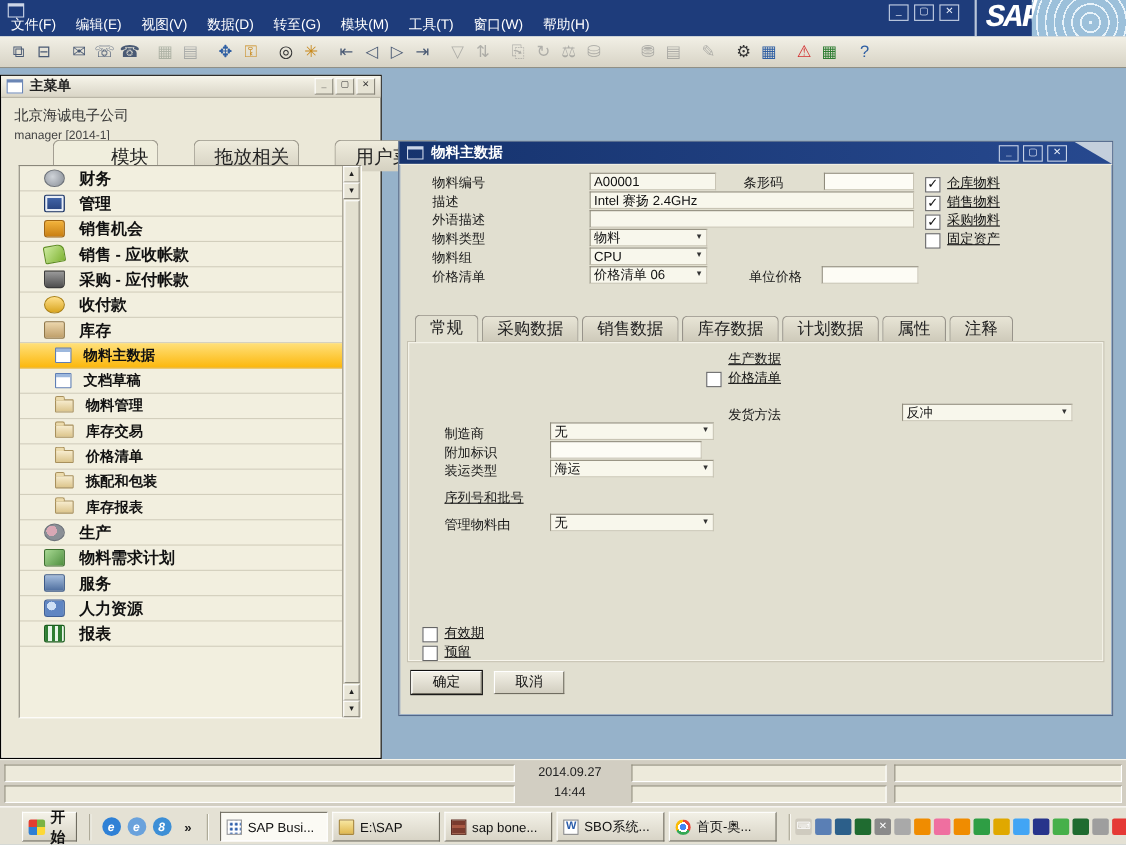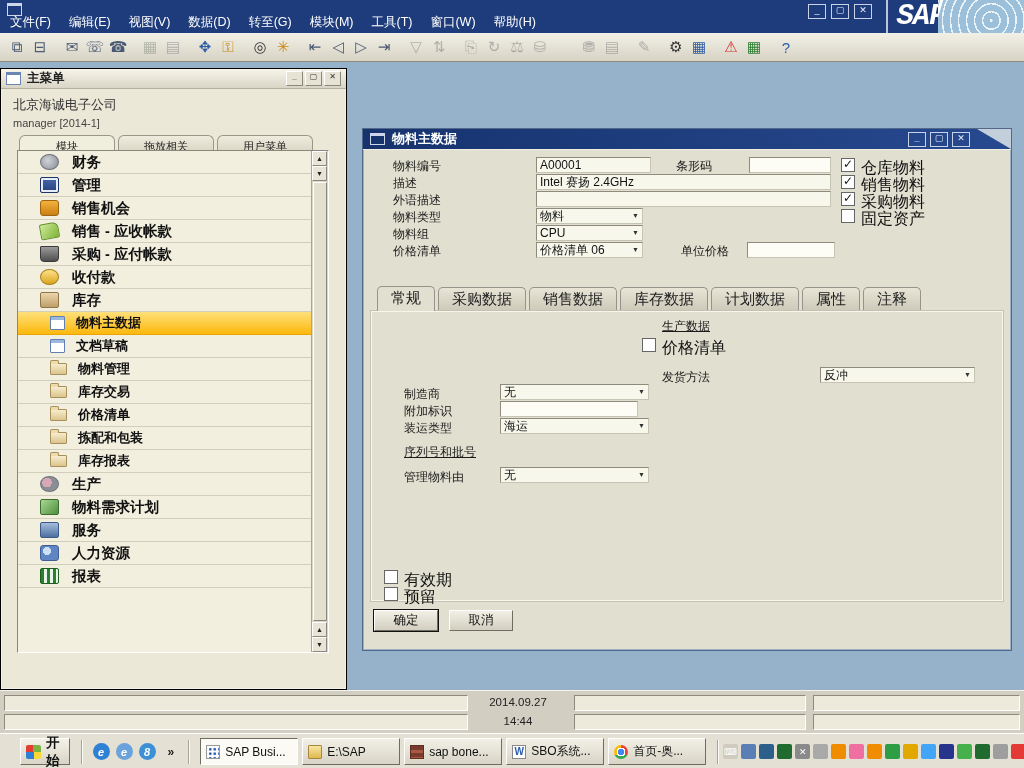--- a/index.html
+++ b/index.html
@@ -33,22 +33,22 @@
     border:1px solid #000000;box-shadow:inset 0 0 0 1px #f4f2e8;}
   .p-title{height:19px;background:linear-gradient(#f7f5ea,#d9d5c6);border-bottom:1px solid #b5b1a2;
     display:flex;align-items:center;padding:0 5px;font-size:12.5px;font-weight:bold;color:#222;}
   .p-title .ticon{width:13px;height:9px;border:1px solid #6b86b5;border-top:3px solid #6b86b5;background:#fff;margin-right:6px;}
   .p-controls{margin-left:auto;display:flex;gap:2px;}
   .pbtn{width:15px;height:13px;background:#e6e3d4;border:1px solid;border-color:#fff #8a877b #8a877b #fff;
     font-size:8px;line-height:10px;text-align:center;color:#333;}
   .p-company{font-size:13px;color:#333;padding:7px 12px 0;}
   .p-user{font-size:11px;color:#444;padding:3px 12px 5px;}
   .p-tabs{display:flex;padding-left:18px;gap:3px;height:22px;align-items:flex-end;}
-  .ptab{min-width:78px;text-align:center;font-size:11px;padding:3px 8px 2px;background:linear-gradient(#efecdd,#d4d0c0);
-    border:1px solid #9a968a;border-bottom:none;border-radius:6px 6px 0 0;color:#222;}
+  .ptab{min-width:78px;text-align:right;font-size:17px;padding:3px 8px 2px;background:linear-gradient(#efecdd,#d4d0c0);
+    border:1px solid #9a968a;border-bottom:none;border-radius:6px 6px 0 0;color:#222;margin-left:29px;}
   .ptab.active{background:#f0eedd;}
   .listbox{position:absolute;left:16px;right:17px;top:81px;bottom:36px;background:#f2efdf;
     border:1px solid;border-color:#8a877b #fff #fff #8a877b;}
   .mlist{position:absolute;left:0;top:0;right:16px;bottom:0;overflow:hidden;}
   .mrow{height:22px;display:flex;align-items:center;border-bottom:1px solid #d2cebc;padding-left:22px;
     font-weight:bold;font-size:14.5px;color:#111;}
   .mrow.sub{padding-left:32px;font-size:13px;}
   .mrow.sel{background:linear-gradient(#ffe07a,#fcb80d);border-bottom-color:#e8a606;}
   .mi{width:17px;height:14px;margin-right:13px;flex:none;position:relative;border-radius:2px;}
   .sub .mi{width:13px;height:12px;margin-right:11px;}
@@ -85,21 +85,21 @@
   .d-slant{position:absolute;right:0;top:0;width:0;height:0;border-top:20px solid #c4cfdc;border-left:34px solid transparent;}
   .d-body{position:absolute;left:0;right:0;top:20px;bottom:0;border-top:1px solid #f0eee2;}
   .lab{position:absolute;font-size:12px;color:#1a1a1a;white-space:nowrap;margin-left:20px;}
   .lab.section{font-weight:bold;font-weight:normal;text-decoration:underline;}
   .inp{position:absolute;height:14px;background:#f8f7ec;border:1px solid;border-color:#8f8b7c #c8c4b4 #c8c4b4 #8f8b7c;
     font-size:12px;padding:0 3px;line-height:14px;white-space:nowrap;}
   .inp.white{background:#fdfcf5;}
   .dd{position:absolute;height:14px;background:#f8f7ec;border:1px solid;border-color:#8f8b7c #c8c4b4 #c8c4b4 #8f8b7c;
     font-size:12px;line-height:14px;padding:0 14px 0 3px;white-space:nowrap;}
   .dd .dda{position:absolute;right:1px;top:1px;width:11px;height:12px;font-size:7px;line-height:12px;text-align:center;color:#333;}
-  .cbrow{position:absolute;display:flex;align-items:flex-start;font-size:16px;gap:6px;height:14px;}
+  .cbrow{position:absolute;display:flex;align-items:flex-end;font-size:12px;gap:6px;height:14px;text-decoration:underline;}
   .cb{width:12px;height:12px;background:#fff;border:1px solid #666;display:inline-block;position:relative;flex:none;}
   .checked .cb::after{content:"✓";position:absolute;left:1px;top:-2px;font-size:12px;font-weight:bold;color:#111;}
   .cbcol{position:absolute;left:478px;top:8px;}
   .cbcol .cbrow{position:static;height:17px;}
   .dtabs{position:absolute;left:14px;top:141px;display:flex;gap:3px;height:20px;align-items:flex-end;}
   .dtab{padding:2px 13px 2px;font-size:15px;background:linear-gradient(#e8e5d6,#cdc9b9);border:1px solid #97938a;
     border-bottom:none;border-radius:5px 5px 0 0;text-align:center;color:#222;}
   .dtab.active{background:#e1dfd0;position:relative;z-index:2;padding-bottom:3px;}
   .dcontent{position:absolute;left:8px;right:8px;top:161px;height:288px;border:1px solid #f7f5ec;box-shadow:0 0 0 1px #c6c2b2;}
   .dbtns{position:absolute;left:10px;top:460px;display:flex;gap:11px;}

